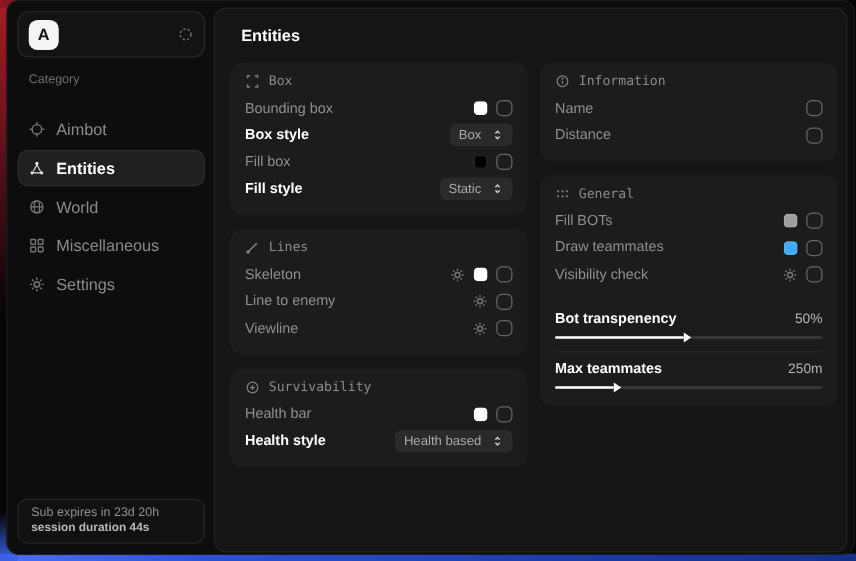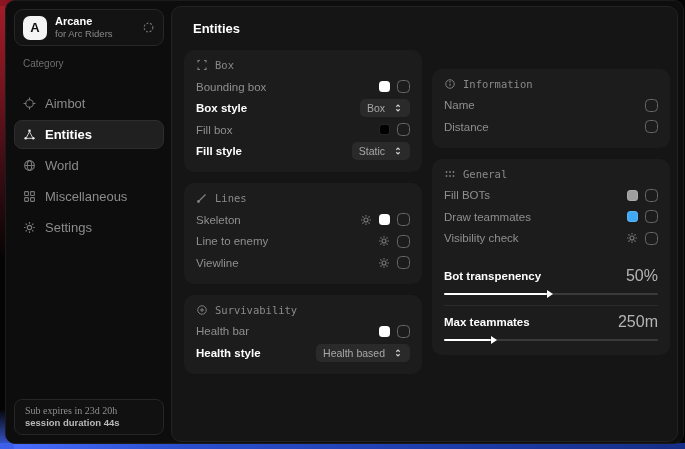--- a/index.html
+++ b/index.html
@@ -31,31 +31,31 @@
 
   .category { color:#6e6e6e; font-size:10px; margin:12px 0 19px 9px; }
   .nav-item { display:flex; align-items:center; gap:9px; padding:6px 8px; border-radius:8px;
     color:#8b8b8b; font-size:13px; margin:1px 0; border:1px solid transparent; }
   .nav-item .nicon { display:flex; color:#787878; }
   .nav-item.selected { background:#202020; border-color:#2d2d2d; color:#fff; font-weight:700; }
   .nav-item.selected .nicon { color:#e8e8e8; }
 
   .footer-card { margin-top:auto; background:#111; border:1px solid #262626; border-radius:8px;
     padding:5px 10px 6px; display:flex; flex-direction:column; gap:1px; }
-  .footer-line1 { font-family:Liberation Serif, serif; font-size:10px; color:#8f8f8f; }
+  .footer-line1 { font-family:Liberation Sans, sans-serif; font-size:10px; color:#8f8f8f; }
   .footer-line2 { font-size:9.5px; color:#b9b9b9; font-weight:700; }
 
   
   .main { flex:1; padding:5px 5px 1px 0; }
   .main-panel { background:#151515; border:1px solid #232323; border-radius:10px; height:100%;
     padding:13px 7px 14px 12px; }
   .page-title { color:#fff; font-size:13px; font-weight:700; margin:1px 0 14px 9px; }
 
   .cols { display:flex; gap:10px; }
-  .col { width:238px; display:flex; flex-direction:column; gap:11px;justify-content:center; }
+  .col { width:238px; display:flex; flex-direction:column; gap:11px; }
 
   .panel { background:#1c1c1c; border-radius:10px; padding:9px 12px 10px; }
   .panel-head { display:flex; align-items:center; gap:7px; color:#8a8a8a;
     font-family:"DejaVu Sans Mono", monospace; font-size:10.5px; margin-bottom:5px; }
   .panel-head .picon { display:flex; color:#7e7e7e; }
 
   .row { display:flex; align-items:center; justify-content:space-between; min-height:21.5px; }
   .rlabel { font-size:11.5px; color:#8f8f8f; }
   .rlabel.active { color:#fff; font-weight:700; }
   .ctrl { display:flex; align-items:center; gap:7px; }
@@ -64,45 +64,41 @@
   .swatch { width:11px; height:11px; border-radius:3.5px; border:1px solid rgba(255,255,255,0.14); }
   .gear { display:flex; color:#7a7a7a; }
 
   .dropdown { display:flex; align-items:center; gap:8px; background:#2a2a2a; border-radius:5px;
     padding:3px 7px; font-size:10.5px; color:#a8a8a8; }
   .dropdown .dicon { display:flex; color:#d0d0d0; }
 
   .slider-block { margin-top:18px; padding-bottom:4px; }
   .slider-block.divided { border-top:1px solid #2b2b2b; margin-top:6px; padding-top:7px; }
   .slider-head { display:flex; justify-content:space-between; align-items:center; }
-  .slider-value { font-size:16px; color:#b5b5b5; }
+  .slider-value { font-size:11px; color:#b5b5b5; }
   .track { position:relative; height:2px; background:#3b3b3b; margin-top:8px; border-radius:1px; }
   .fill { position:relative; height:2px; background:#fff; border-radius:1px; }
   .fill::after { content:''; position:absolute; right:-6px; top:-3px; width:0; height:0;
     border-left:6px solid #fff; border-top:4px solid transparent; border-bottom:4px solid transparent; }
 
   svg { display:block; }
 </style>
 </head>
 <body>
 
 <div class="bg-red"></div>
 <div class="bg-red-top"></div>
 <div class="bg-blue"></div>
 <div class="bg-blue-corner"></div>
 
 <div class="window">
 
   <div class="sidebar">
     <div class="brand-card">
       <div class="logo">A</div>
-      <div class="brand-text">
-        <span class="brand-name">Arcane</span>
-        <span class="brand-sub">for Arc Riders</span>
-      </div>
       <span class="sync">
         <svg viewBox="0 0 24 24" width="13" height="13" fill="none" stroke="currentColor" stroke-width="2.2" stroke-dasharray="3.6 3">
             <circle cx="12" cy="12" r="8"></circle>
           </svg>
       </span>
     </div>
 
     <div class="category">Category</div>
 
     <div class="nav-item">

